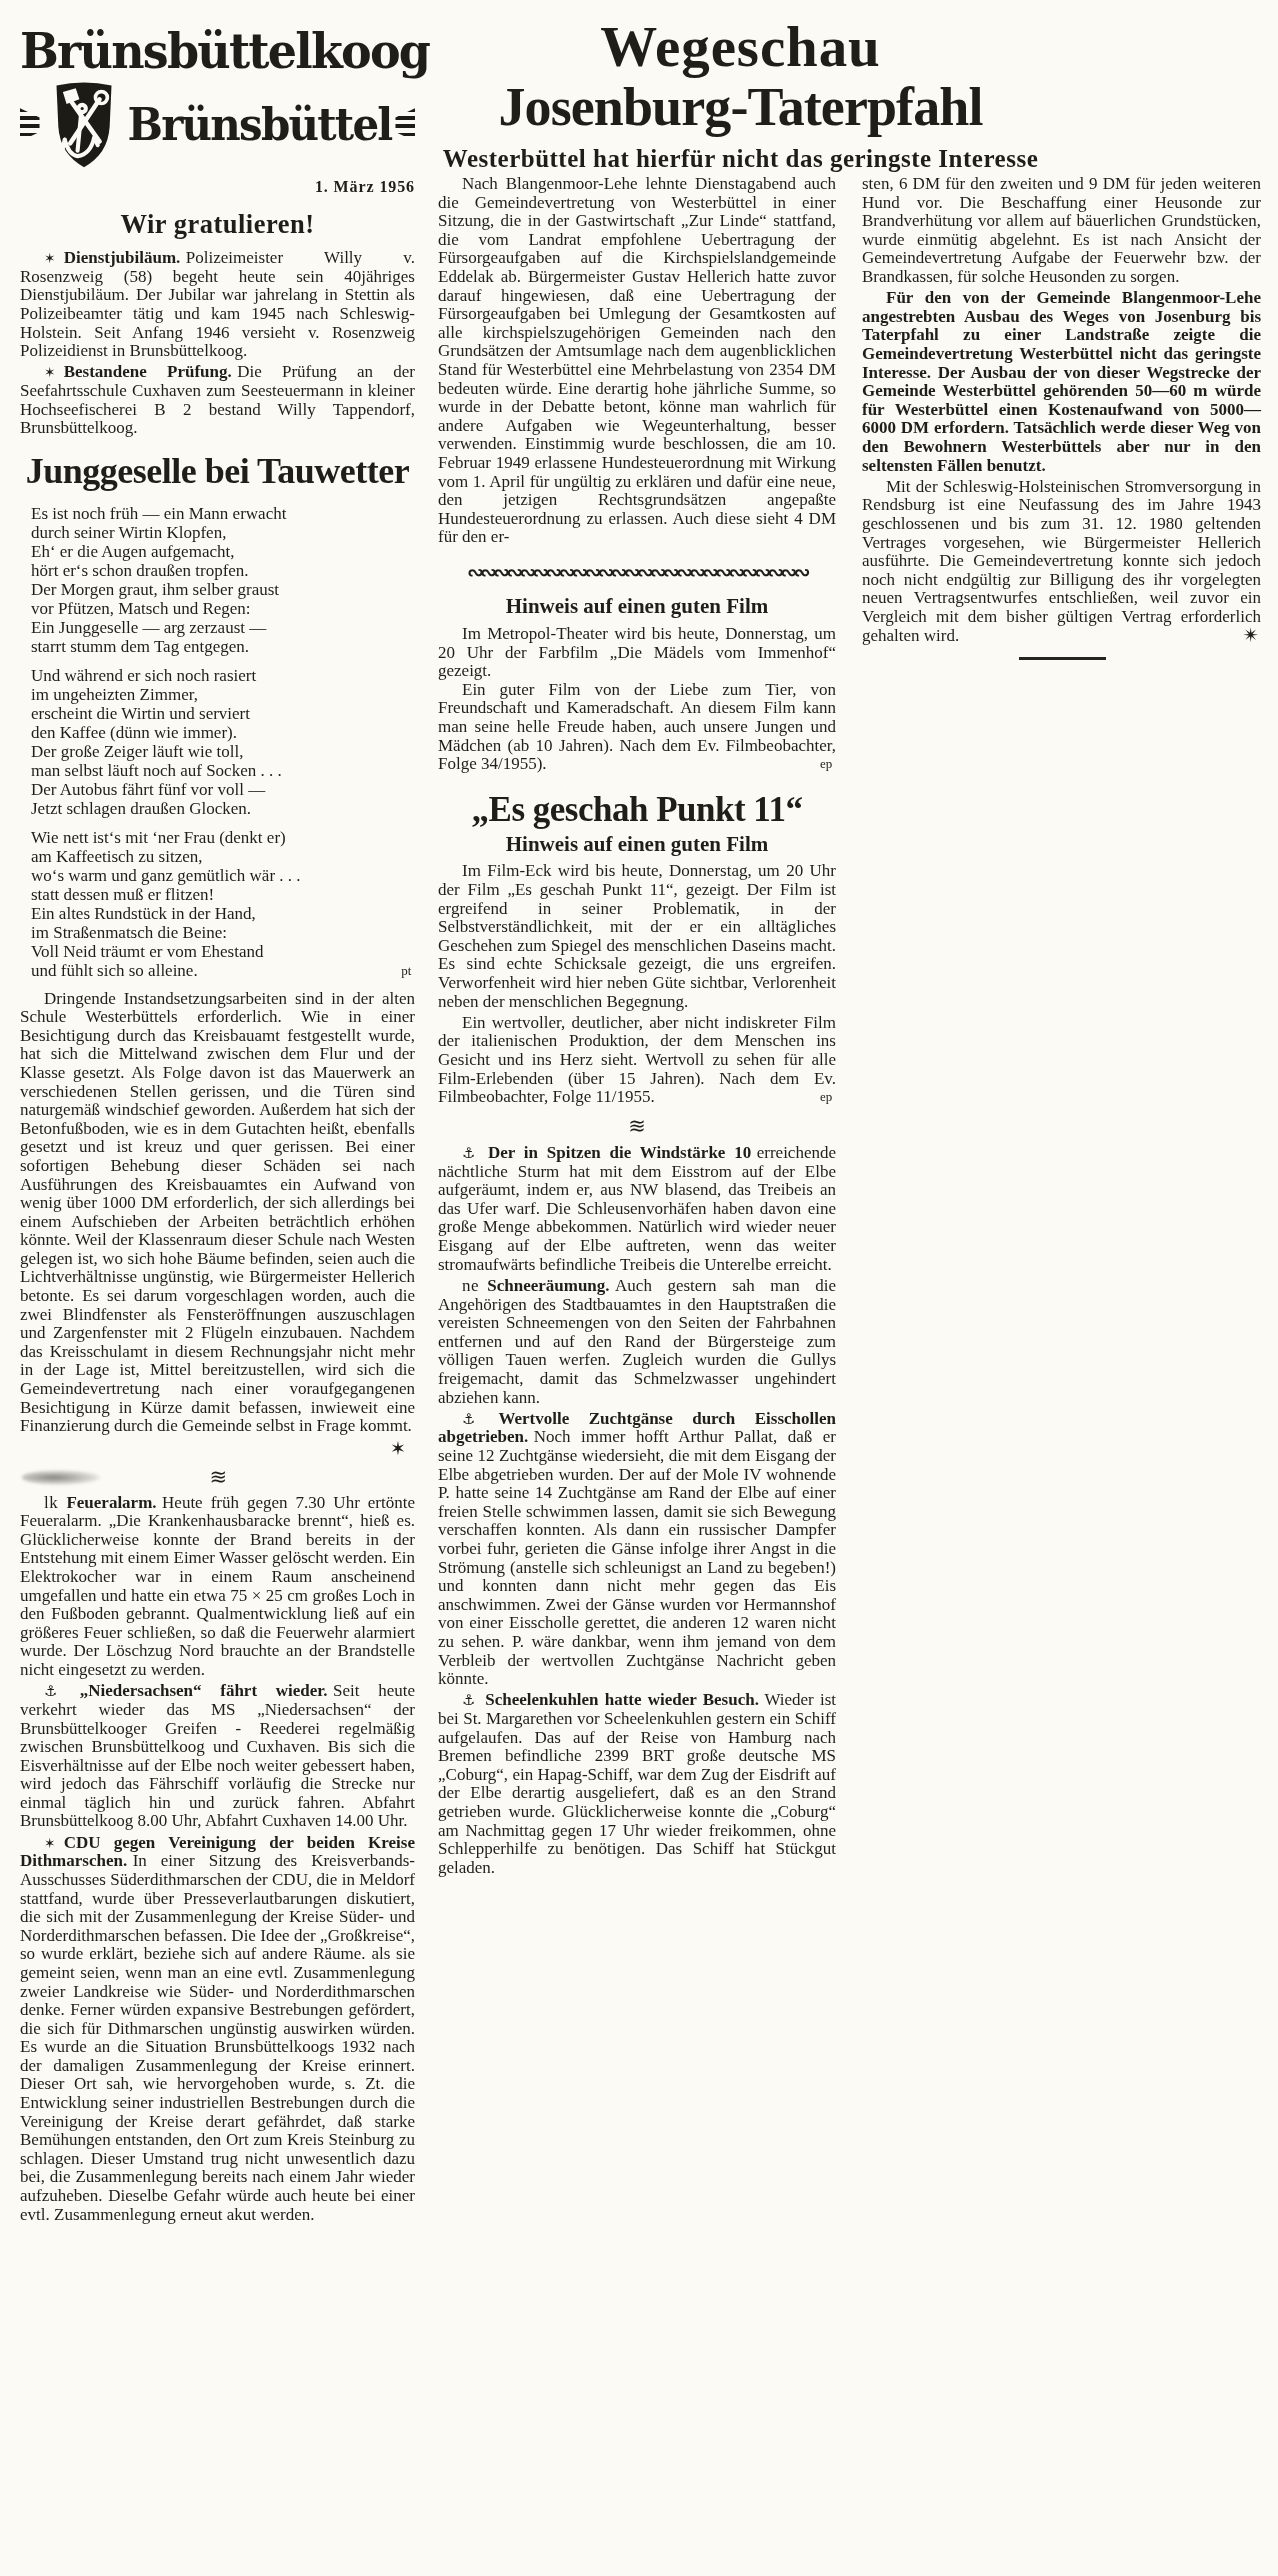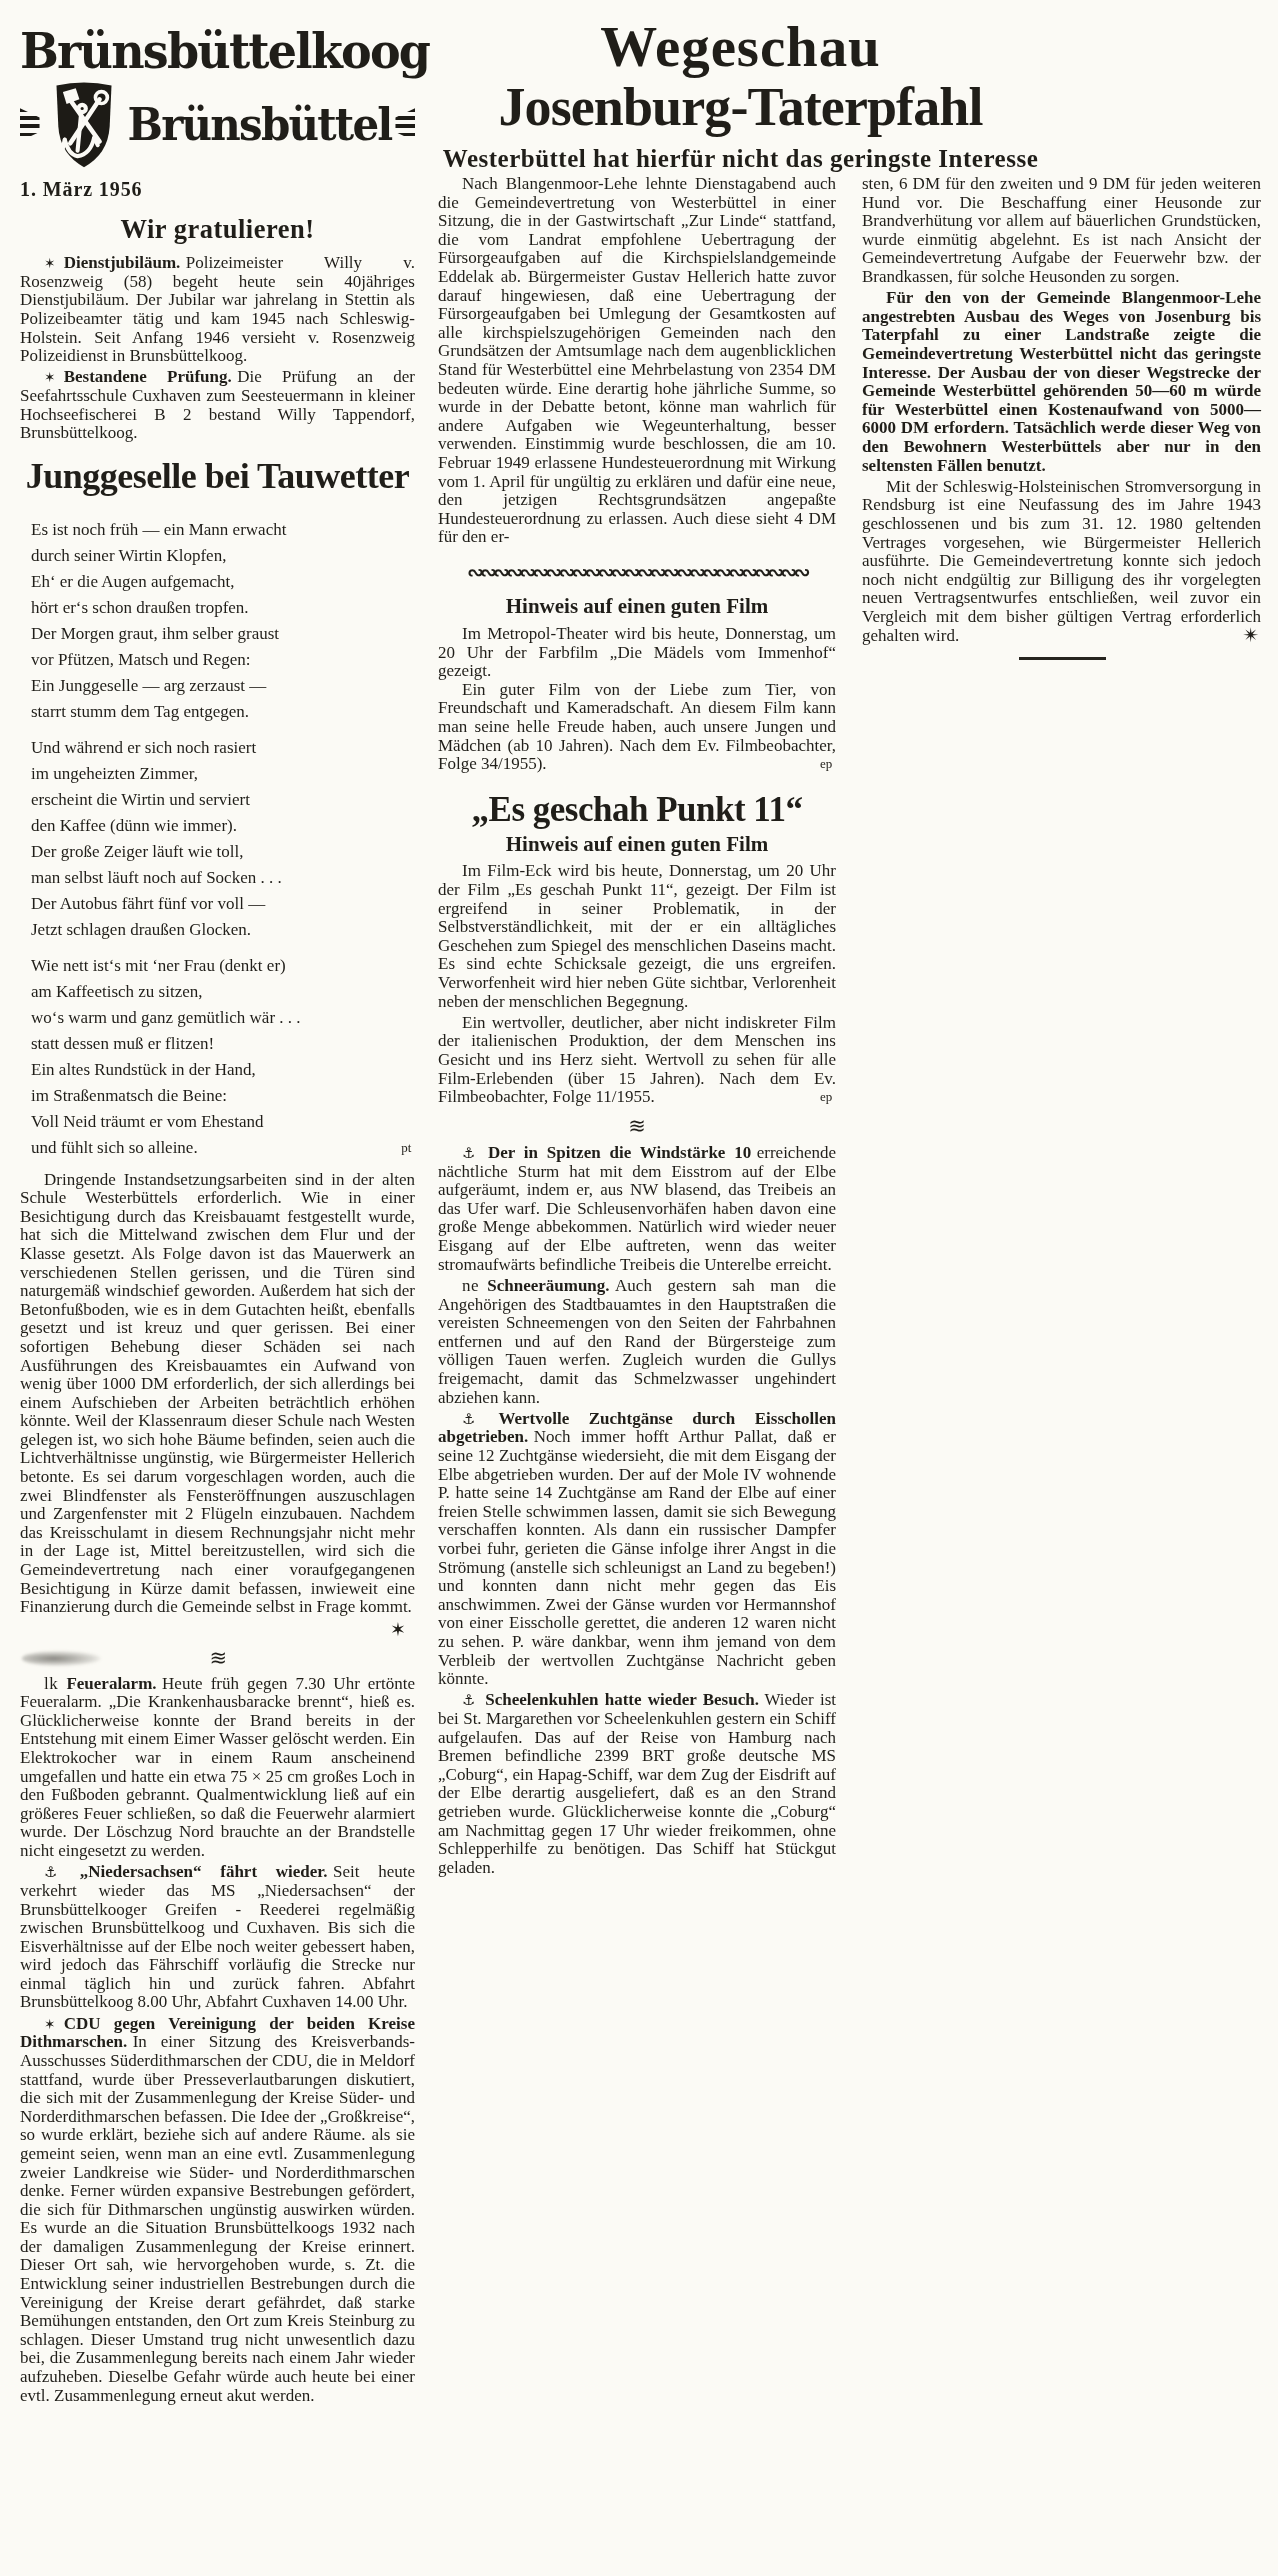--- a/index.html
+++ b/index.html
@@ -16,42 +16,42 @@
 
   
   .m-title1{font-family:"DejaVu Serif",serif;font-weight:bold;font-size:46px;line-height:1.04;
     text-align:center;letter-spacing:-1.8px;transform:scaleY(1.06);transform-origin:top;}
   .m-row{display:flex;align-items:center;justify-content:center;gap:4px;margin-top:5.5px;height:89px;}
   .m-title2{font-family:"DejaVu Serif",serif;font-weight:bold;font-size:42px;letter-spacing:-1.8px;
     transform:scaleY(1.08);white-space:nowrap;}
   .flourish{width:27px;height:33px;background:repeating-linear-gradient(180deg,#1d1b16 0 3.7px,rgba(0,0,0,0) 3.7px 8.2px);}
   .flourish.fl-l{clip-path:polygon(0 0,100% 28%,100% 72%,0 100%);}
   .flourish.fl-r{clip-path:polygon(0 28%,100% 0,100% 100%,0 72%);}
-  .m-date{font-size:20px;font-weight:bold;text-align:left;margin-top:8.2px;letter-spacing:0.9px;}
+  .m-date{font-size:16px;font-weight:bold;text-align:right;margin-top:8.2px;letter-spacing:0.9px;}
 
   h1,h2,h3{margin:0;font-weight:bold;}
   .h-grat{font-size:26.5px;text-align:center;margin:13.7px 0 9px;letter-spacing:0.5px;}
   .h-col{font-size:36px;text-align:center;margin:14.6px 0 7.3px;line-height:1.06;letter-spacing:-0.5px;}
   .h-film1{font-size:32px;text-align:center;margin:18px 0 1.8px;letter-spacing:-0.5px;}
   .h-film2{font-size:35px;text-align:center;margin:16.4px 0 1.8px;letter-spacing:-0.5px;}
   .h-sub{font-size:21px;font-weight:bold;text-align:center;margin:1.8px 0 5.5px;}
 
   .body-p{font-size:17px;line-height:18.6px;text-align:justify;margin:0;}
   .ind{text-indent:24px;}
   .sp{margin-top:2.7px;}
   .bold-p{font-weight:bold;}
   .rel{position:relative;}
 
   .mk{margin-right:8.2px;}
   .mk-star{font-family:"DejaVu Sans",sans-serif;font-size:13.7px;}
   .mk-anchor{font-family:"DejaVu Sans",sans-serif;font-size:14.6px;}
   .mk-txt{letter-spacing:0.5px;}
   .lead{font-weight:bold;margin-right:5.5px;}
 
-  .poem{font-size:17px;line-height:26px;margin:21px 0 0 11px;}
+  .poem{font-size:17px;line-height:19px;margin:13px 0 0 11px;}
   .stanza{white-space:pre-line;margin-bottom:10px;}
   .byline{position:absolute;right:3.7px;bottom:0;font-size:13px;}
 
   .end-star{text-align:right;font-family:"DejaVu Sans",sans-serif;font-size:19px;
     margin:2.7px 9px 0 0;line-height:1;}
   .star-inline{position:absolute;right:1.8px;bottom:0.9px;font-family:"DejaVu Sans",sans-serif;font-size:20px;}
 
   .sep-row{position:relative;height:27px;margin:5.5px 0 3.7px;}
   .sep-wave{position:absolute;left:0;right:0;top:1.8px;text-align:center;
     font-family:"DejaVu Sans",sans-serif;font-size:21px;letter-spacing:-1.8px;}

